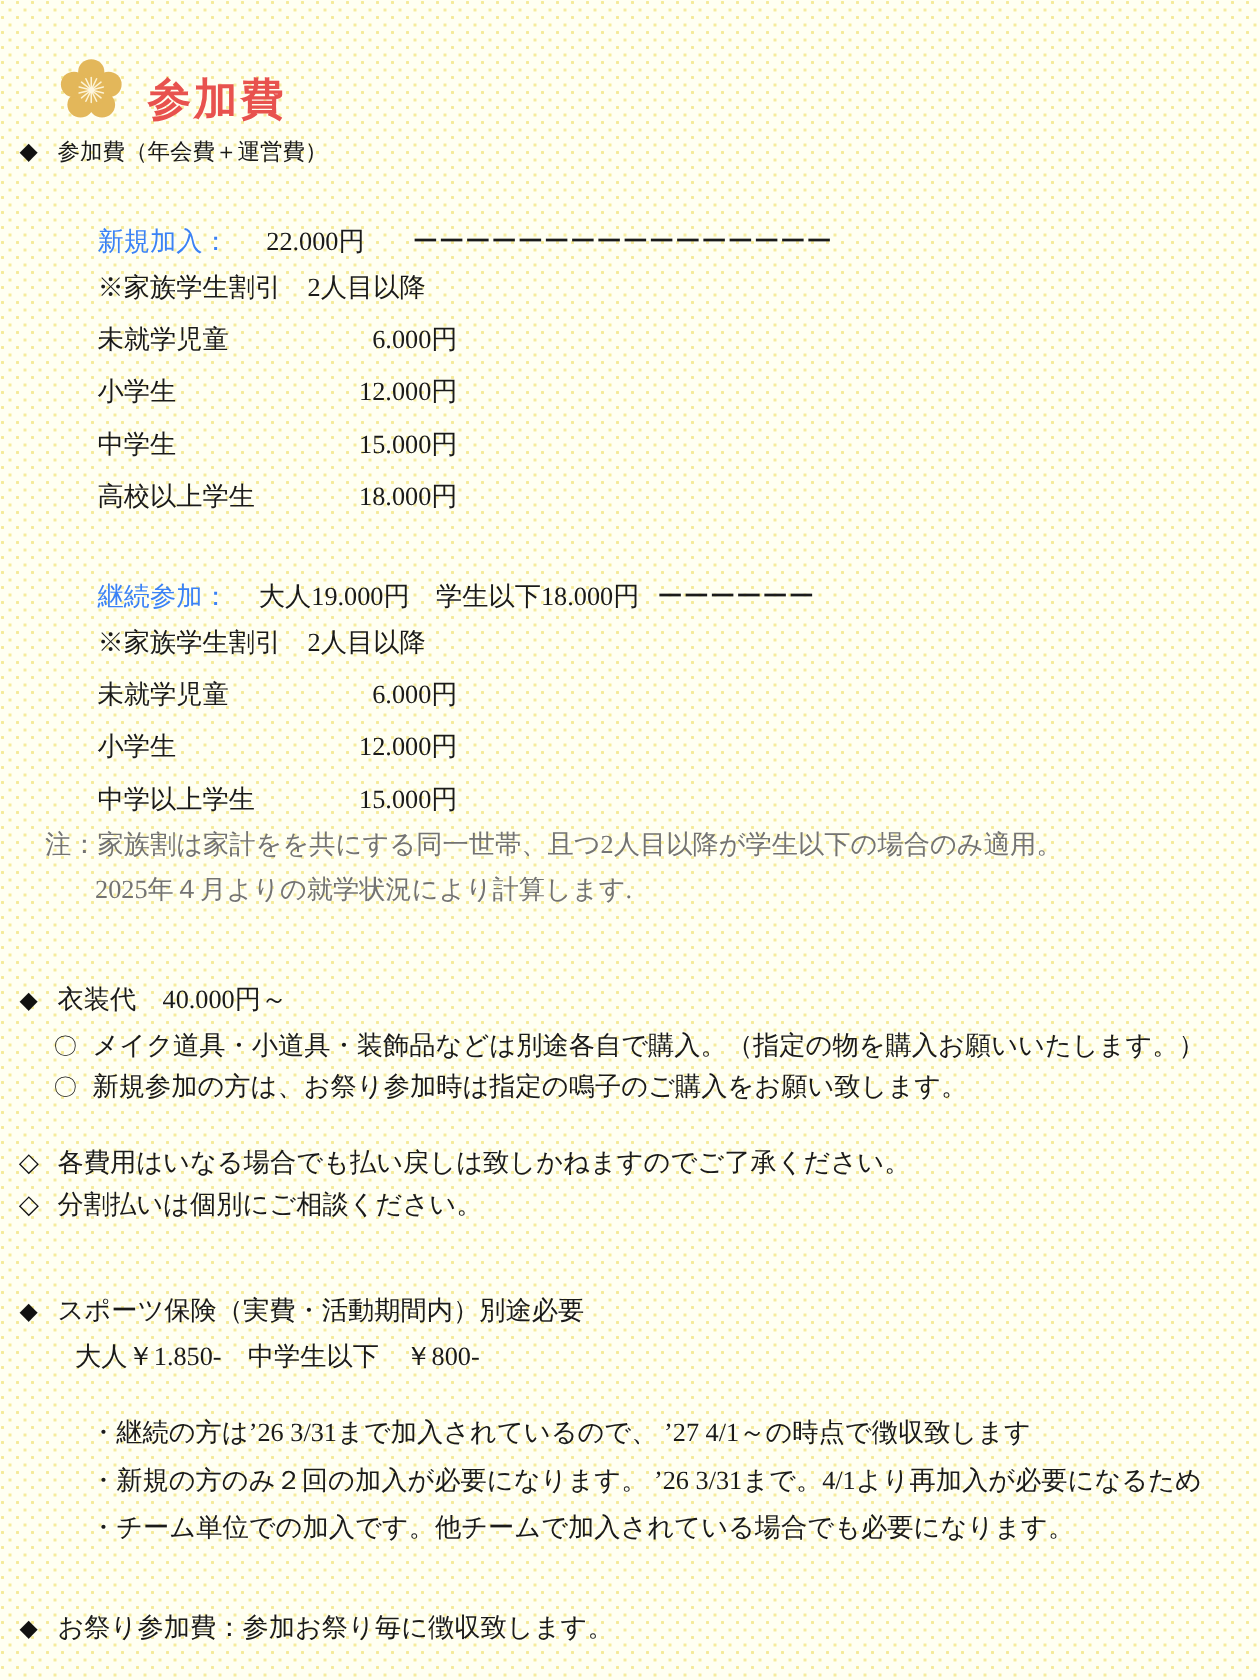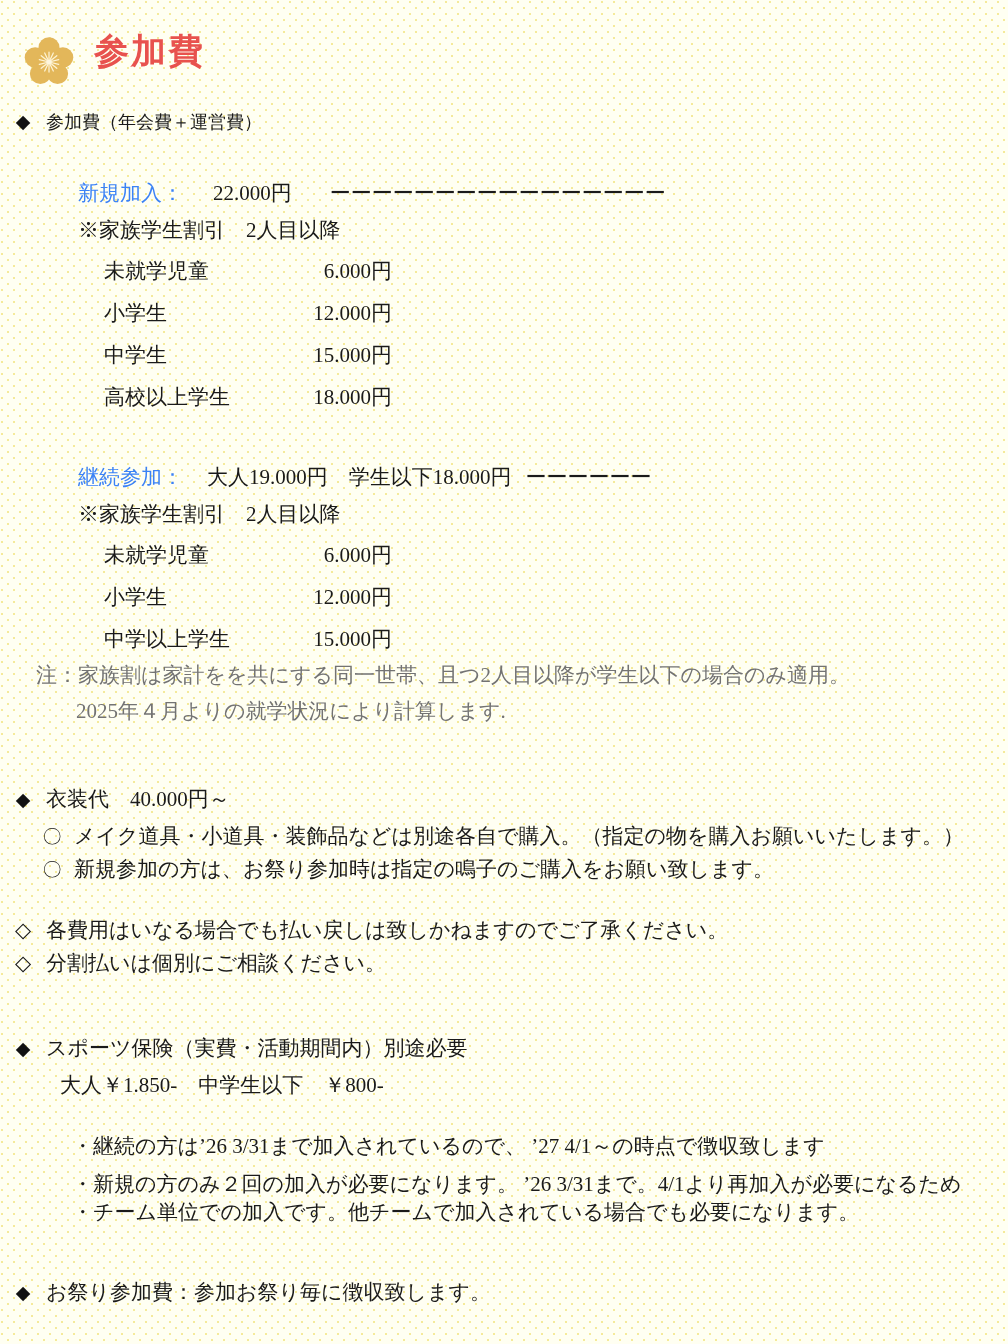--- a/index.html
+++ b/index.html
@@ -23,24 +23,25 @@
 
   .page {
     position: relative;
     width: 1008px;
     height: 1344px;
   }
 
   
   .page-header {
     display: flex;
-    align-items: flex-start;
+    align-items: flex-end;
     padding: 34px 0 0 22px;
     height: 64px;
     box-sizing: content-box;
+    margin-left: 24px;
   }
   .blossom-icon {
     width: 54px;
     height: 54px;
     flex: 0 0 54px;
     position: relative;
   }
   .blossom-icon svg { display: block; }
   .page-title {
     font-family: "DejaVu Sans", "Liberation Sans", sans-serif;
@@ -101,21 +102,21 @@
     white-space: pre;
   }
   .dashes {
     color: #1a1a1a;
     letter-spacing: 0px;
     white-space: pre;
   }
 
   .indent-a { padding-left: 78px; }   
   .indent-b { padding-left: 78px; }   
-  .indent-c { padding-left: 104px; }  
+  .indent-c { padding-left: 78px; }  
   .indent-note { padding-left: 36px; }
   .indent-note2 { padding-left: 76px; }
   .indent-ins { padding-left: 60px; }
   .indent-dash { padding-left: 72px; }
 
   .price-row {
     display: flex;
     white-space: pre;
   }
   .price-name {
@@ -311,21 +312,21 @@
     <div class="sp-16"></div>
 
     <div class="row indent-ins">
       <span class="txt">大人￥1.850-　中学生以下　￥800-</span>
     </div>
 
     <div class="sp-16"></div>
 
     <div class="indent-dash">
       <div class="txt" style="margin-bottom:10px;margin-top:20px;">・継続の方は’26 3/31まで加入されているので、 ’27 4/1～の時点で徴収致します</div>
-      <div class="txt" style="">・新規の方のみ２回の加入が必要になります。 ’26 3/31まで。4/1より再加入が必要になるため</div>
+      <div class="txt" style="margin-bottom:10px;">・新規の方のみ２回の加入が必要になります。 ’26 3/31まで。4/1より再加入が必要になるため</div>
       <div class="txt">・チーム単位での加入です。他チームで加入されている場合でも必要になります。</div>
     </div>
 
     <div class="sp-40"></div>
     <div class="sp-16"></div>
 
     <div class="row">
       <span class="bullet-solid">◆</span>
       <span class="txt">お祭り参加費：参加お祭り毎に徴収致します。</span>
     </div>

